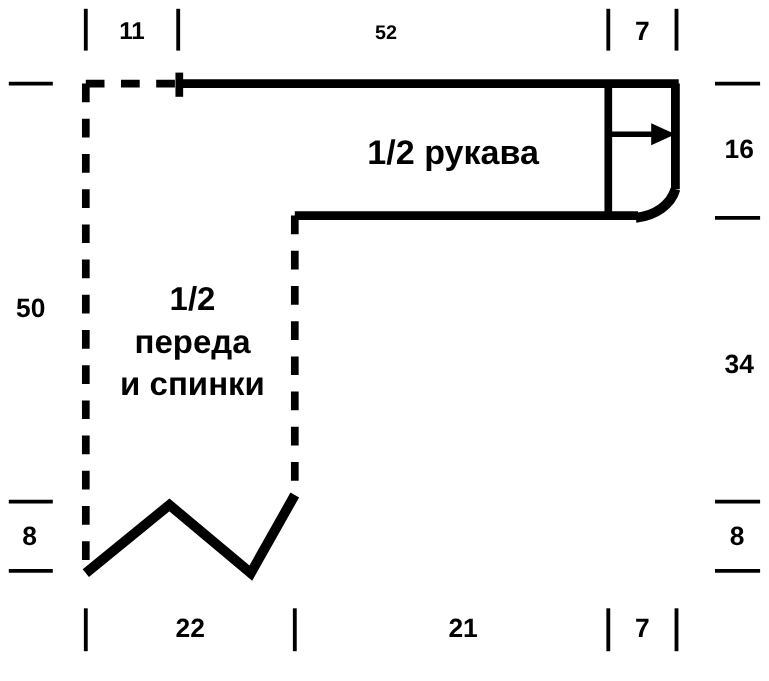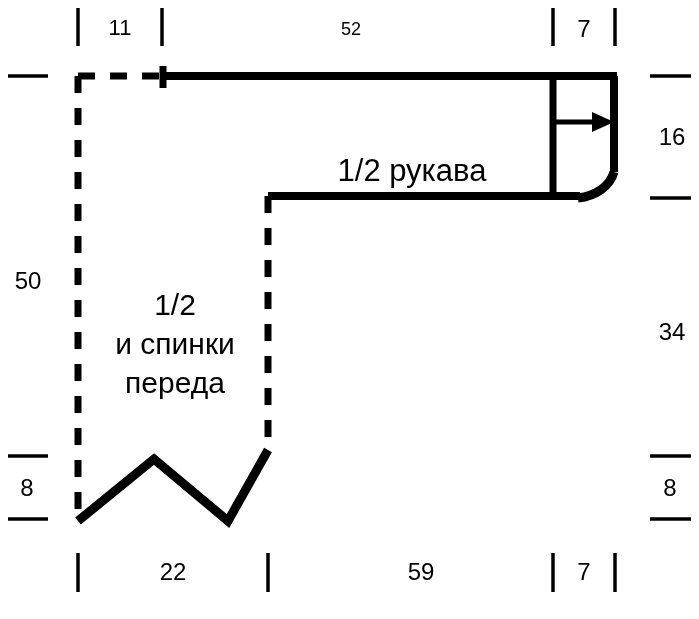--- a/index.html
+++ b/index.html
@@ -9,20 +9,21 @@
   }
   body {
     font-family: "Liberation Sans", sans-serif;
   }
   #pattern-sheet {
     position: relative;
     width: 699px;
     height: 619px;
     background: #ffffff;
     overflow: hidden;
+    font-weight: bold;
   }
   #pattern-svg {
     position: absolute;
     left: 0;
     top: 0;
     width: 699px;
     height: 619px;
     display: block;
   }
   .dim-label {
@@ -34,21 +35,20 @@
     line-height: 1;
   }
   .piece-label {
     position: absolute;
     font-family: "Liberation Sans", sans-serif;
     font-size: 30px;
     color: #000000;
     white-space: nowrap;
     text-align: center;
     line-height: 1.22;
-    margin-top: 32px;
   }
   .piece-label.multiline {
     line-height: 1.3;
   }
   .centered {
     transform: translate(-50%, -50%);
   }
 </style>
 </head>
 <body>
@@ -122,25 +122,25 @@
   <div class="dim-label centered" style="left:27px; top:488px; font-size:24px;">8</div>
 
   <div class="dim-label centered" style="left:672px; top:137px; font-size:24px;">16</div>
 
   <div class="dim-label centered" style="left:672px; top:332px; font-size:24px;">34</div>
 
   <div class="dim-label centered" style="left:670px; top:488px; font-size:24px;">8</div>
 
   <div class="dim-label centered" style="left:173px; top:572px; font-size:24px;">22</div>
 
-  <div class="dim-label centered" style="left:421px; top:572px; font-size:24px;">59</div>
+  <div class="dim-label centered" style="left:421px; top:572px; font-size:24px;">21</div>
 
   <div class="dim-label centered" style="left:584px; top:572px; font-size:24px;">7</div>
 
   <div class="piece-label centered" style="left:412px; top:139px; font-size:31px;">1/2 рукава</div>
 
   <div class="piece-label multiline centered" style="left:175px; top:311px;text-align:center;">
     <div>1/2</div>
+    <div>переда</div>
     <div>и спинки</div>
-    <div>переда</div>
   </div>
 
 </div>
 
 </body></html>

